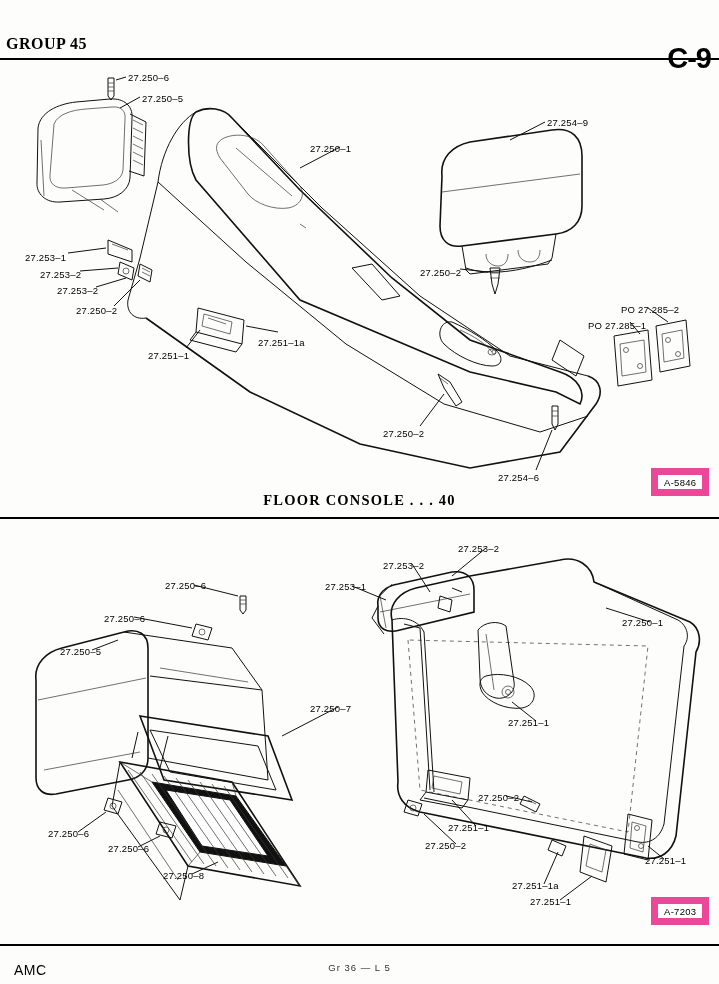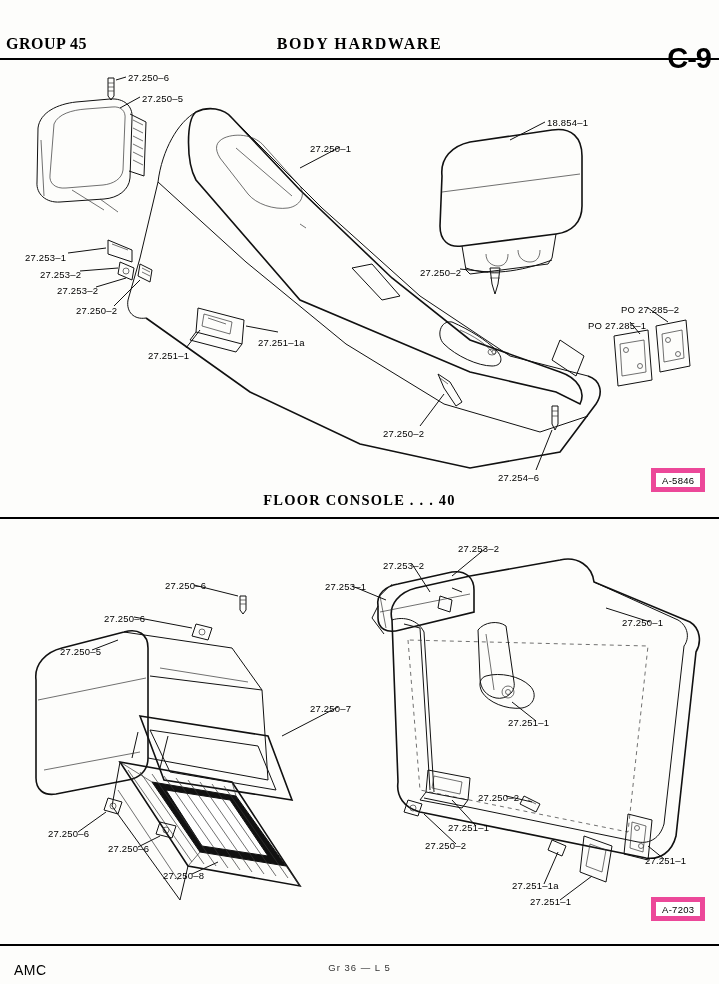--- a/index.html
+++ b/index.html
@@ -87,21 +87,21 @@
     font-family: "Liberation Serif", serif;
     font-size: 14.5px;
     font-weight: bold;
     letter-spacing: 1.2px;
   }
   .cap-top { top: 492px; }
   .cap-bottom { top: 916px; }
 
   .fig-id {
     position: absolute;
-    border: 5px solid #ec4899;
+    border: 7px solid #ec4899;
     padding: 2px 6px 1px 6px;
     font-family: "Liberation Sans", sans-serif;
     font-size: 9.5px;
     letter-spacing: 0.3px;
     background: #fff;
   }
   .fig-id-top { left: 651px; top: 468px; }
   .fig-id-bottom { left: 651px; top: 897px; }
 
   
@@ -148,21 +148,20 @@
   svg.art .fillw { fill: #fff; stroke: #111; stroke-width: 1; }
   svg.art .fillk { fill: #111; stroke: #111; stroke-width: 1; }
 </style>
 </head>
 <body>
 
 <div class="page">
 
   <div class="page-code">C-9</div>
   <div class="group-label">GROUP 45</div>
-  <div class="header-title">BODY HARDWARE</div>
   <div class="header-rule"></div>
 
   <div class="mid-rule"></div>
   <div class="bot-rule"></div>
 
   <svg class="art" viewBox="0 0 719 984">
 
     <g>
       <path class="ln" d="M38 128 C40 112 58 104 76 102 L110 99 C124 98 133 106 132 118
                           L130 178 C129 190 118 198 104 199 L60 202 C46 203 36 194 37 182 Z"></path>
@@ -369,21 +368,21 @@
       <path d="M544 884 L558 852"></path>
       <path d="M560 900 L592 876"></path>
       <path d="M664 859 L648 846"></path>
     </g>
   </svg>
 
   <div>
     <div class="lbl" style="left:128px;top:72px">27.250–6</div>
     <div class="lbl" style="left:142px;top:93px">27.250–5</div>
     <div class="lbl" style="left:310px;top:143px">27.250–1</div>
-    <div class="lbl" style="left:547px;top:117px">18.854–1</div>
+    <div class="lbl" style="left:547px;top:117px">27.254–9</div>
     <div class="lbl" style="left:25px;top:252px">27.253–1</div>
     <div class="lbl" style="left:40px;top:269px">27.253–2</div>
     <div class="lbl" style="left:57px;top:285px">27.253–2</div>
     <div class="lbl" style="left:76px;top:305px">27.250–2</div>
     <div class="lbl" style="left:420px;top:267px">27.250–2</div>
     <div class="lbl" style="left:148px;top:350px">27.251–1</div>
     <div class="lbl" style="left:258px;top:337px">27.251–1a</div>
     <div class="lbl" style="left:621px;top:304px">PO 27.285–2</div>
     <div class="lbl" style="left:588px;top:320px">PO 27.285–1</div>
     <div class="lbl" style="left:383px;top:428px">27.250–2</div>

